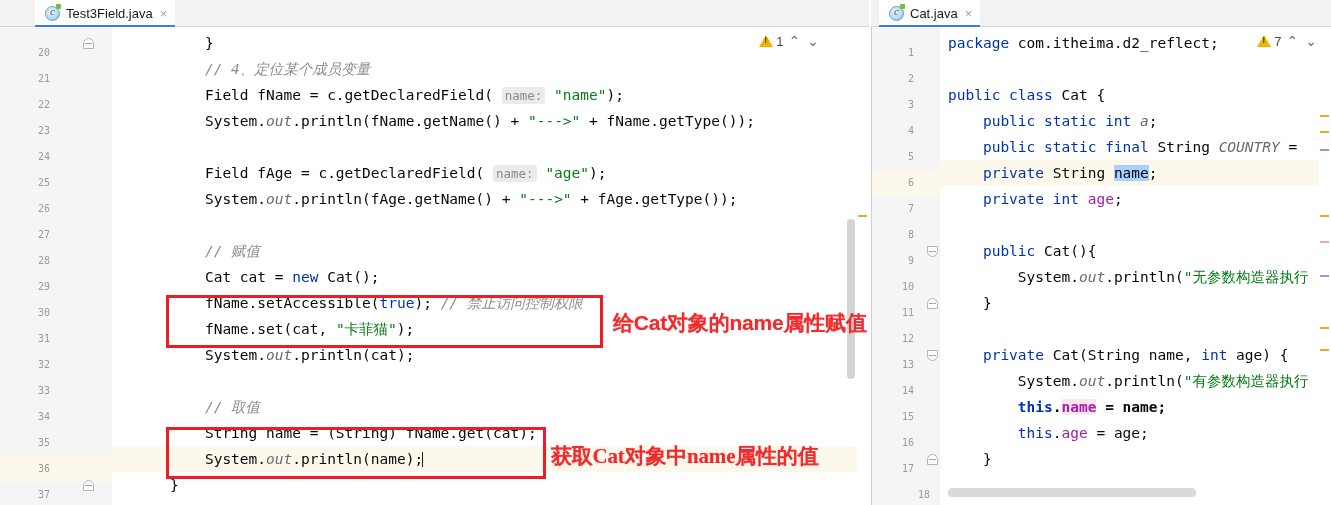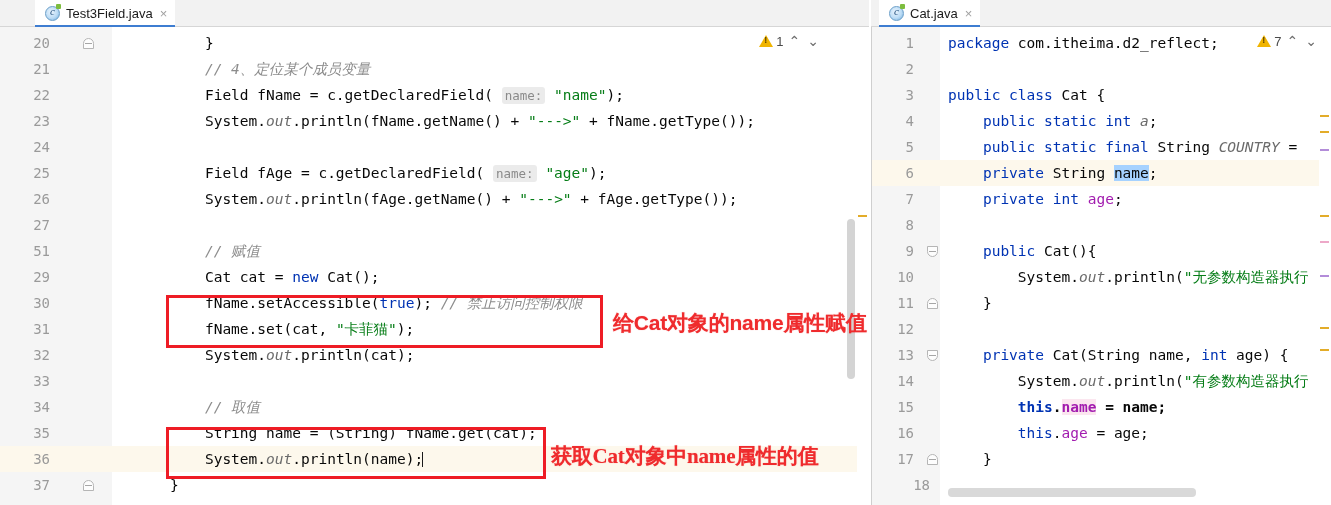--- a/index.html
+++ b/index.html
@@ -77,23 +77,24 @@
   #pane-right { left: 871px; right: 0;    border-left: 1px solid #cfcfcf; }
 
   .gutter {
     position: absolute; top: 0; bottom: 0; left: 0;
     background: #f5f5f5;
   }
   .gutter-line {
     position: absolute; right: 0; width: 100%;
     height: 26px; line-height: 26px;
     font-family: "DejaVu Sans Mono", monospace;
-    font-size: 14px;
+    font-size: 10px;
     color: #9a9a9a;
     text-align: center;
+    margin-top: 10px;
   }
   .gutter-num { position: absolute; }
   .fold {
     position: absolute;
     width: 11px; height: 11px;
     border: 1px solid #b5b5b5;
     background: #fdfdfd;
   }
   .fold::after {
     content: "";
@@ -246,21 +247,21 @@
         <div class="gutter-line" style="top: 133px;">
           <span class="gutter-num" style="right: 62px;">25</span>
         </div>
         <div class="gutter-line" style="top: 159px;">
           <span class="gutter-num" style="right: 62px;">26</span>
         </div>
         <div class="gutter-line" style="top: 185px;">
           <span class="gutter-num" style="right: 62px;">27</span>
         </div>
         <div class="gutter-line" style="top: 211px;">
-          <span class="gutter-num" style="right: 62px;">51</span>
+          <span class="gutter-num" style="right: 62px;">28</span>
         </div>
         <div class="gutter-line" style="top: 237px;">
           <span class="gutter-num" style="right: 62px;">29</span>
         </div>
         <div class="gutter-line" style="top: 263px;">
           <span class="gutter-num" style="right: 62px;">30</span>
         </div>
         <div class="gutter-line" style="top: 289px;">
           <span class="gutter-num" style="right: 62px;">31</span>
         </div>

